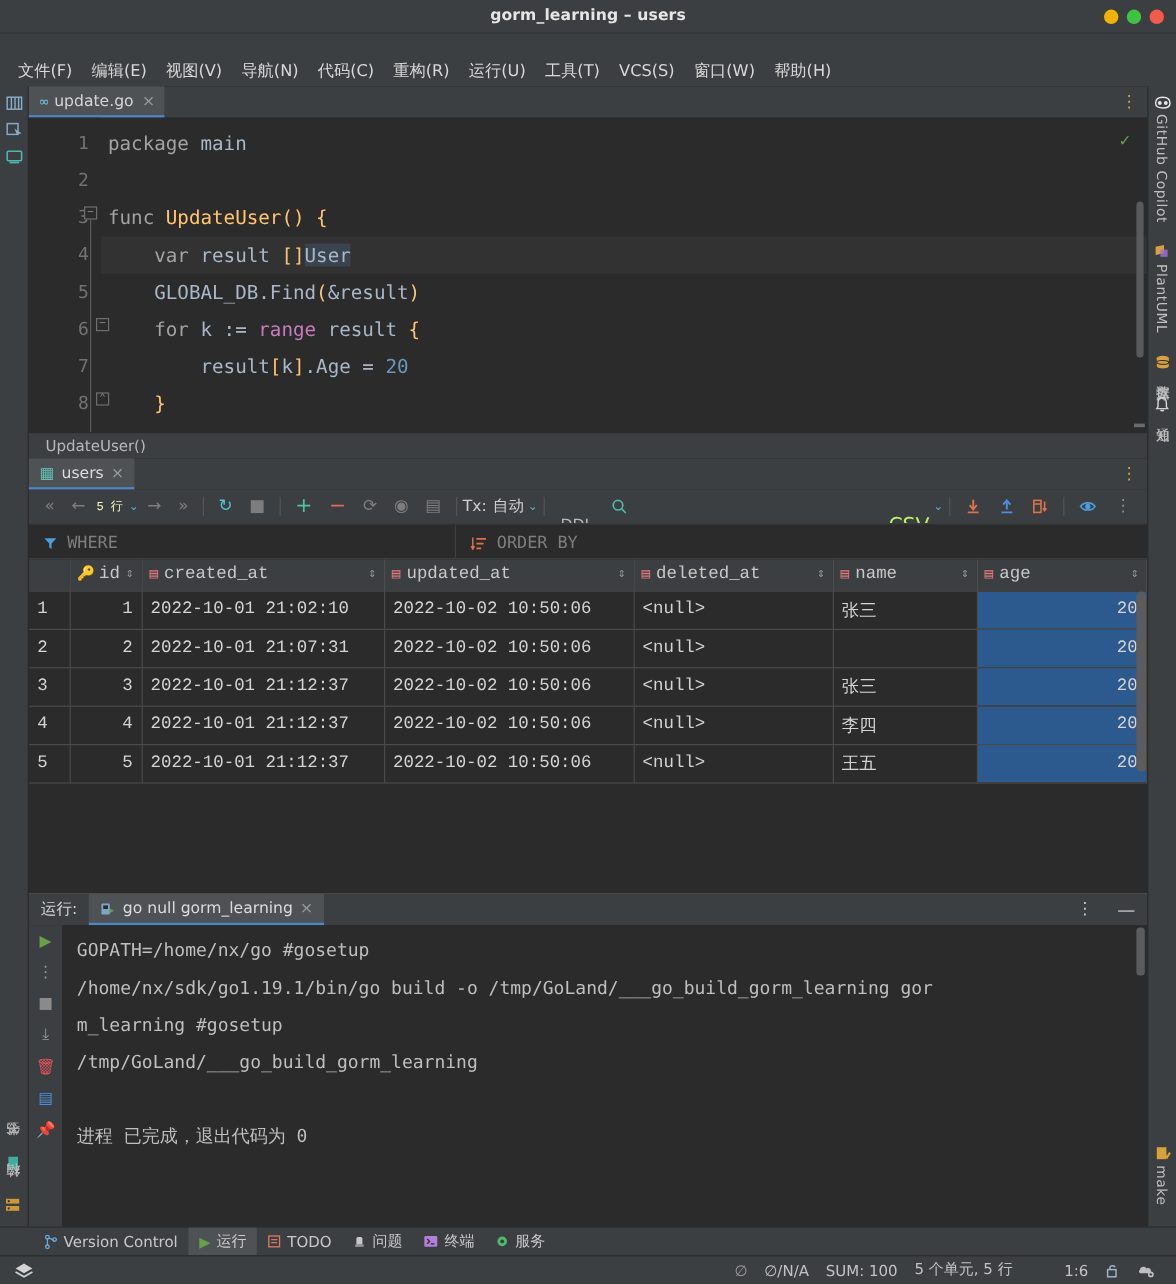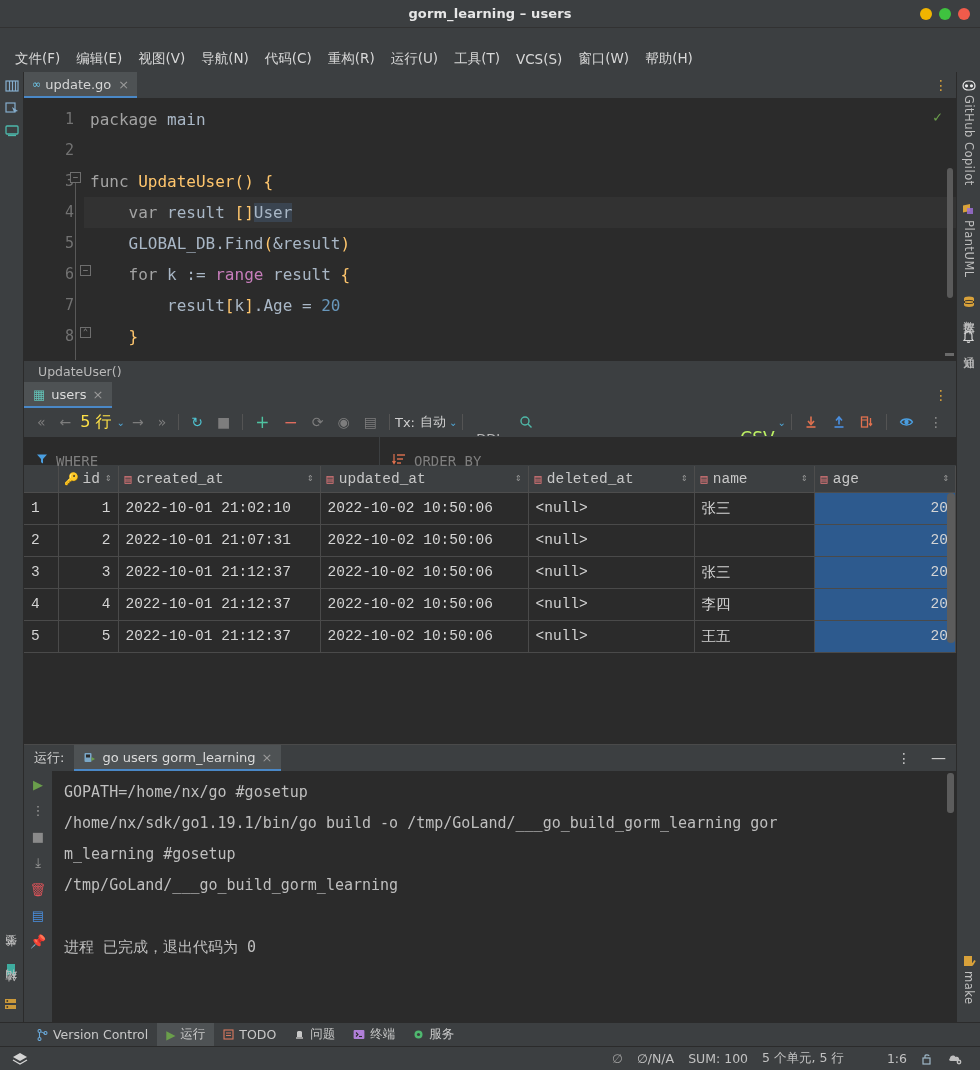--- a/index.html
+++ b/index.html
@@ -150,37 +150,37 @@
     display: flex; align-items: center; gap: 0px; padding: 0 6px;
     font-size: 13px; color: #b0b0b0;
   }
   .tb { padding: 0 7px; color: #8d8d8d; font-size: 14px; cursor: default; }
   .tb.dim { color: #7d7d7d; }
   .tb.cy { color: #4fc3d1; }
   .tb.gr { color: #4fb8a8; }
   .tb.plus { color: #4fc3a1; font-size: 17px; }
   .tb.minus { color: #e06c5e; font-size: 17px; }
   .sep { width: 1px; height: 16px; background: #545454; margin: 0 5px; }
-  .rowcount { color: #fde047; font-size: 16px; padding: 0 2px; }
+  .rowcount { color: #fef9c3; font-size: 10px; padding: 0 2px; font-family: Liberation Mono, monospace; }
   .chev { color: #4fa8d8; font-size: 10px; padding-left: 3px; }
   .txlabel { color: #cfcfcf; font-size: 13px; }
   .ddl { color: #b9b9b9; font-size: 13px; padding: 0 8px; margin-top: 33px; }
   .spacer-x { flex: 1 1 auto; }
   .csv { color: #bef264; font-size: 17px; margin-top: 31px; }
   .ic-dl { color: #e0714f; }
   .ic-ul { color: #4a90e2; }
   .ic-tbl { color: #e0714f; }
   .ic-eye { color: #4a9ee0; }
 
   .filterbar {
     height: 30px; flex: 0 0 30px; background: #2b2b2b;
     display: flex; align-items: stretch;
     border-top: 1px solid #3c3f41; border-bottom: 1px solid #3c3f41;
   }
-  .fb-cell { display: flex; align-items: flex-start; gap: 8px; padding: 16px 12px; font-family: "DejaVu Sans Mono", monospace; font-size: 14px; color: #7e7e7e; }
+  .fb-cell { display: flex; align-items: center; gap: 8px; padding: 16px 12px; font-family: "DejaVu Sans Mono", monospace; font-size: 14px; color: #7e7e7e; }
   .fb-where { flex: 0 0 356px; border-right: 1px solid #3c3f41; }
   .fb-order { flex: 1 1 auto; }
 
   .grid-wrap { flex: 1 1 auto; overflow: hidden; position: relative; background: #2b2b2b; }
   table.grid { border-collapse: collapse; table-layout: fixed; width: 100%;
     font-family: Liberation Mono, monospace; font-size: 14.5px; }
   table.grid th {
     background: #3c3f41; color: #c8c8c8; font-weight: normal;
     height: 26px; padding: 0 6px; text-align: left;
     border-right: 1px solid #4d4d4d; border-bottom: 1px solid #4d4d4d;
@@ -542,21 +542,21 @@
         <div class="run-head">
           <span class="lbl">运行:</span>
           <div class="run-tab">
             <span>
               <svg width="13" height="13" viewBox="0 0 13 13">
                   <rect x="1.5" y="2" width="7" height="9" rx="1" fill="#7aa7c7"></rect>
                   <rect x="3" y="3.5" width="4" height="3" fill="#2b2b2b"></rect>
                   <path d="M8.5 6 L12 8 L8.5 10 Z" fill="#6a9e4b"></path>
                 </svg>
             </span>
-            <span>go users gorm_learning</span>
+            <span>go null gorm_learning</span>
             <span class="x">×</span>
           </div>
           <span class="kebab">⋮</span>
           <span class="minus">—</span>
         </div>
 
         <div class="run-body">
           <div class="run-rail">
             <span class="rr" style="color:#6a9e4b">▶</span>
             <span class="rr">⋮</span>

